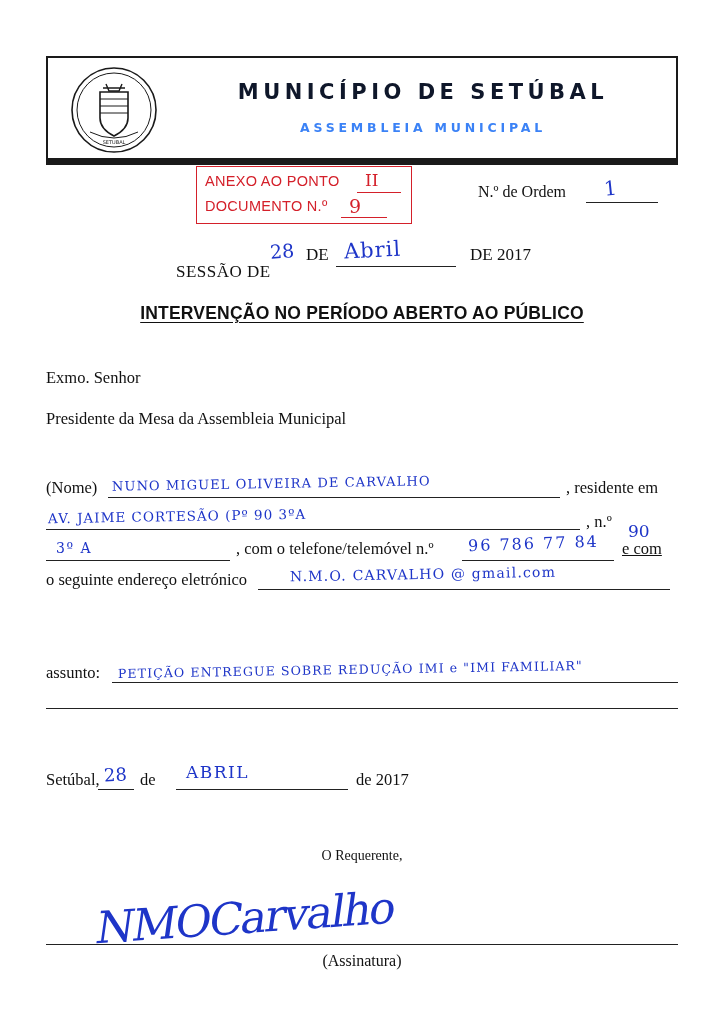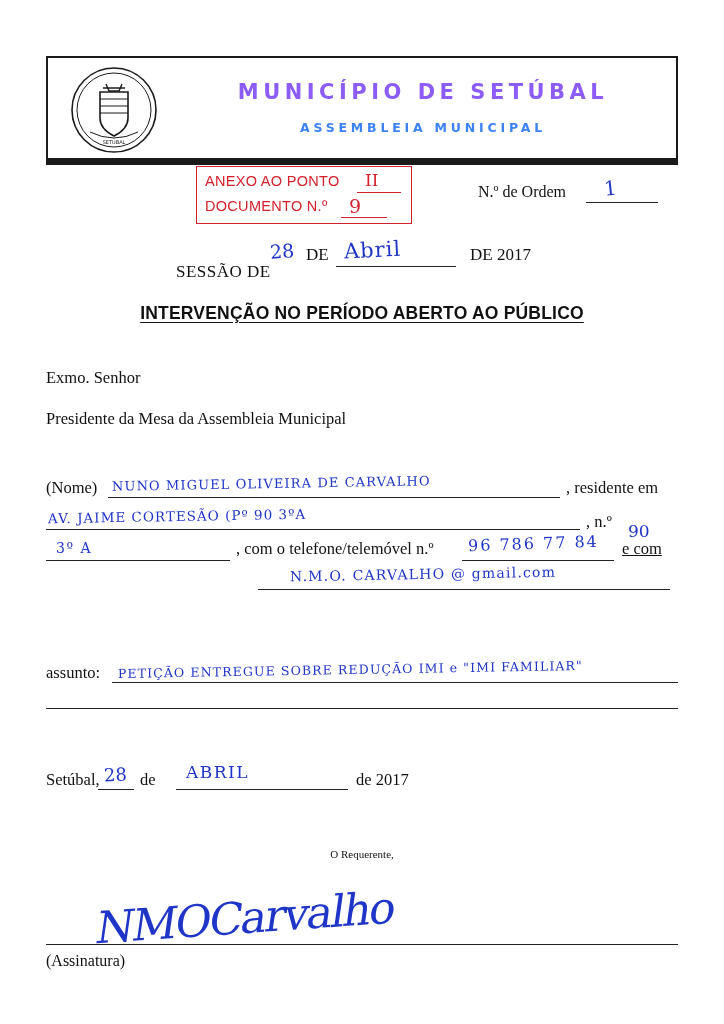--- a/index.html
+++ b/index.html
@@ -47,21 +47,21 @@
   .lh-title {
     position: absolute;
     left: 140px;
     top: 22px;
     width: 470px;
     text-align: center;
     font-family: "DejaVu Sans", sans-serif;
     font-weight: 700;
     font-size: 21px;
     letter-spacing: 4.5px;
-    color: #8b5cf6;
+    color: #0f172a;
   }
   .lh-sub {
     position: absolute;
     left: 140px;
     top: 62px;
     width: 470px;
     text-align: center;
     font-family: "DejaVu Sans", sans-serif;
     font-weight: 700;
     font-size: 12.5px;
@@ -247,28 +247,28 @@
   .l-setubal { position: absolute; left: 46px; top: 770px; font-size: 16.5px; }
   .hw-day2   { left: 104px; top: 764px; font-size: 18px; transform: rotate(-3deg); }
   .l-de2     { position: absolute; left: 140px; top: 770px; font-size: 16.5px; }
   .hw-month2 { left: 186px; top: 762px; font-size: 17px; letter-spacing: 1.5px; }
   .r8 { left: 98px; top: 789px; width: 36px; }
   .r9 { left: 176px; top: 789px; width: 172px; }
   .l-ano2    { position: absolute; left: 356px; top: 770px; font-size: 16.5px; }
 
   .requerente {
     position: absolute; left: 46px; top: 848px; width: 632px;
-    text-align: center; font-size: 11px;
+    text-align: center; font-size: 14px;
   }
   .sig-line {
     position: absolute; left: 46px; top: 944px; width: 632px; height: 1.2px; background: #222;
   }
   .assinatura {
     position: absolute; left: 46px; top: 952px; width: 632px;
-    font-size: 16px;
+    text-align: center; font-size: 16px;
   }
   .signature {
     position: absolute;
     left: 96px; top: 892px;
     color: #1e35c8;
     font-family: "DejaVu Serif", serif;
     font-size: 44px;
     letter-spacing: -2px;
     transform: rotate(-4deg) skewX(-12deg);
     white-space: nowrap;
@@ -331,20 +331,21 @@
   <div class="body-line l-n90">, n.º</div>
   <div class="hw" style="left:628px; top:506px; font-size:17px;margin-top:15px;">90</div>
 
   <div class="hw hw-morada2">3º A</div>
   <div class="rule r3"></div>
   <div class="body-line l-com-tel">, com o telefone/telemóvel n.º</div>
   <div class="hw hw-tel">96 786 77 84</div>
   <div class="rule r4"></div>
   <div class="body-line l-ecom">e com</div>
 
+  <div class="body-line l-endereco">o seguinte endereço eletrónico</div>
   <div class="hw hw-email">N.M.O. CARVALHO @ gmail.com</div>
   <div class="rule r5"></div>
 
 
   <div class="body-line l-assunto">assunto:</div>
   <div class="hw hw-assunto">PETIÇÃO ENTREGUE SOBRE REDUÇÃO IMI e "IMI FAMILIAR"</div>
   <div class="rule r6"></div>
   <div class="rule r7"></div>
 
   <div class="l-setubal">Setúbal,</div>

